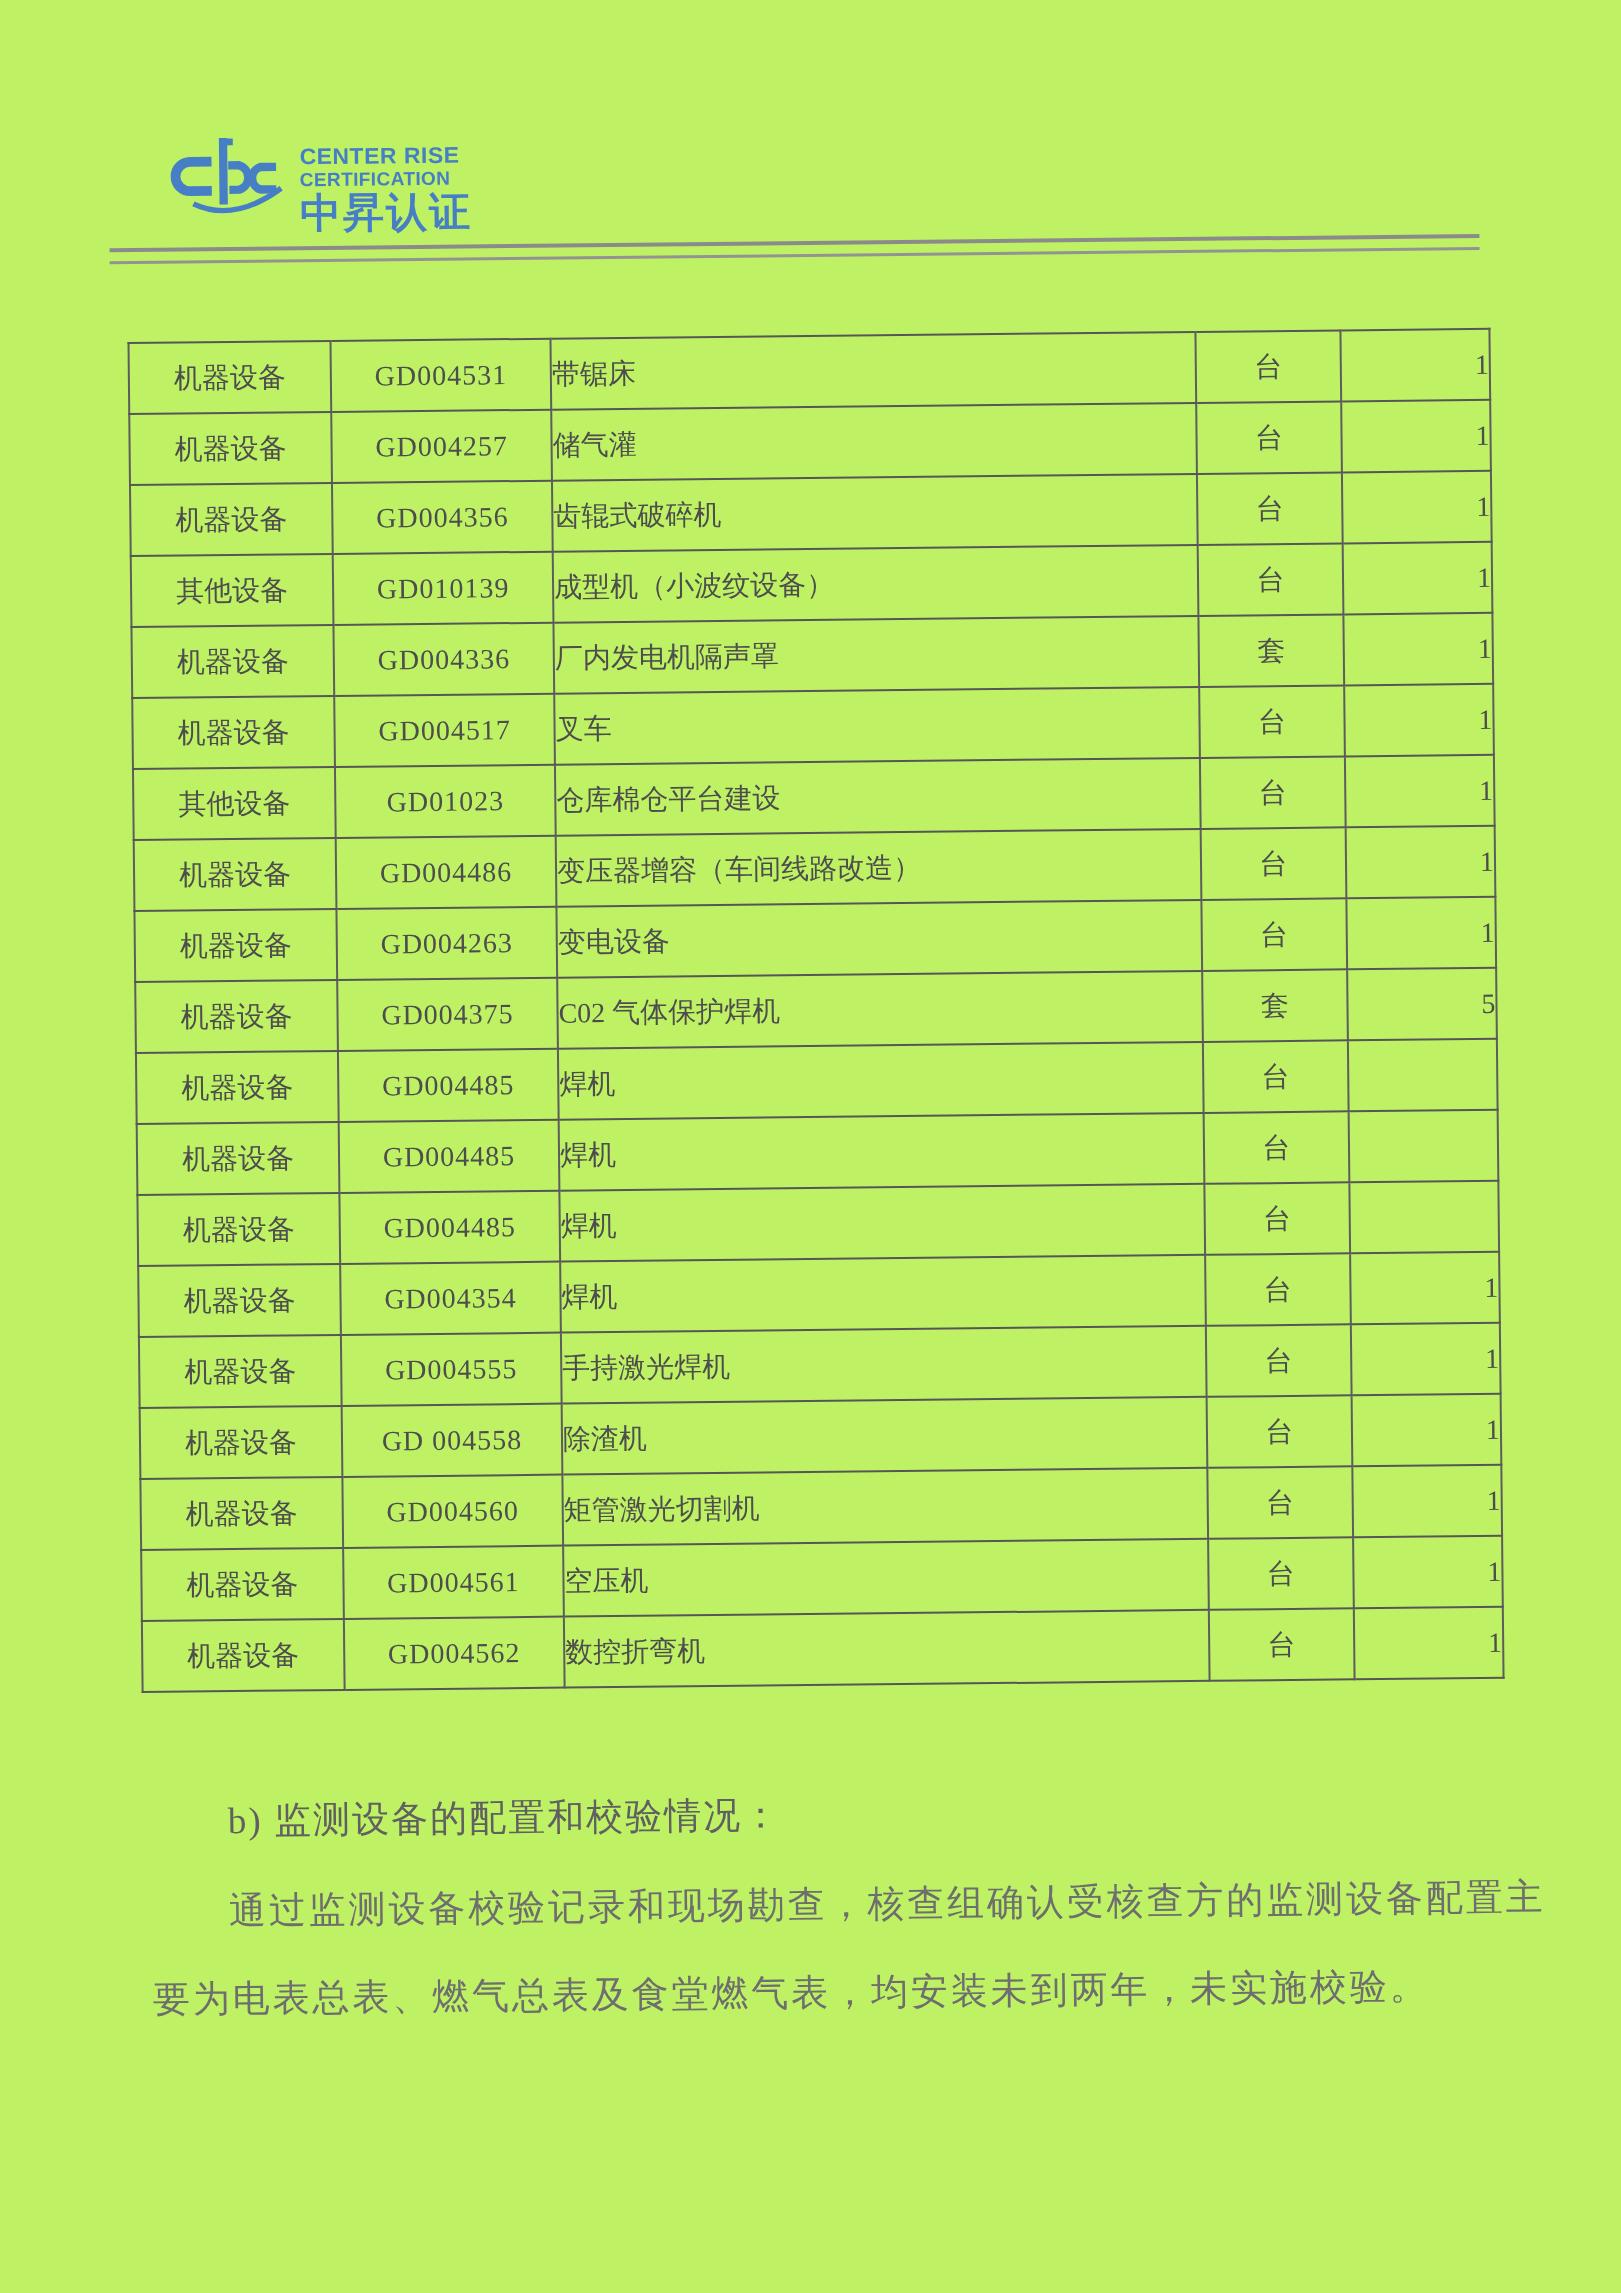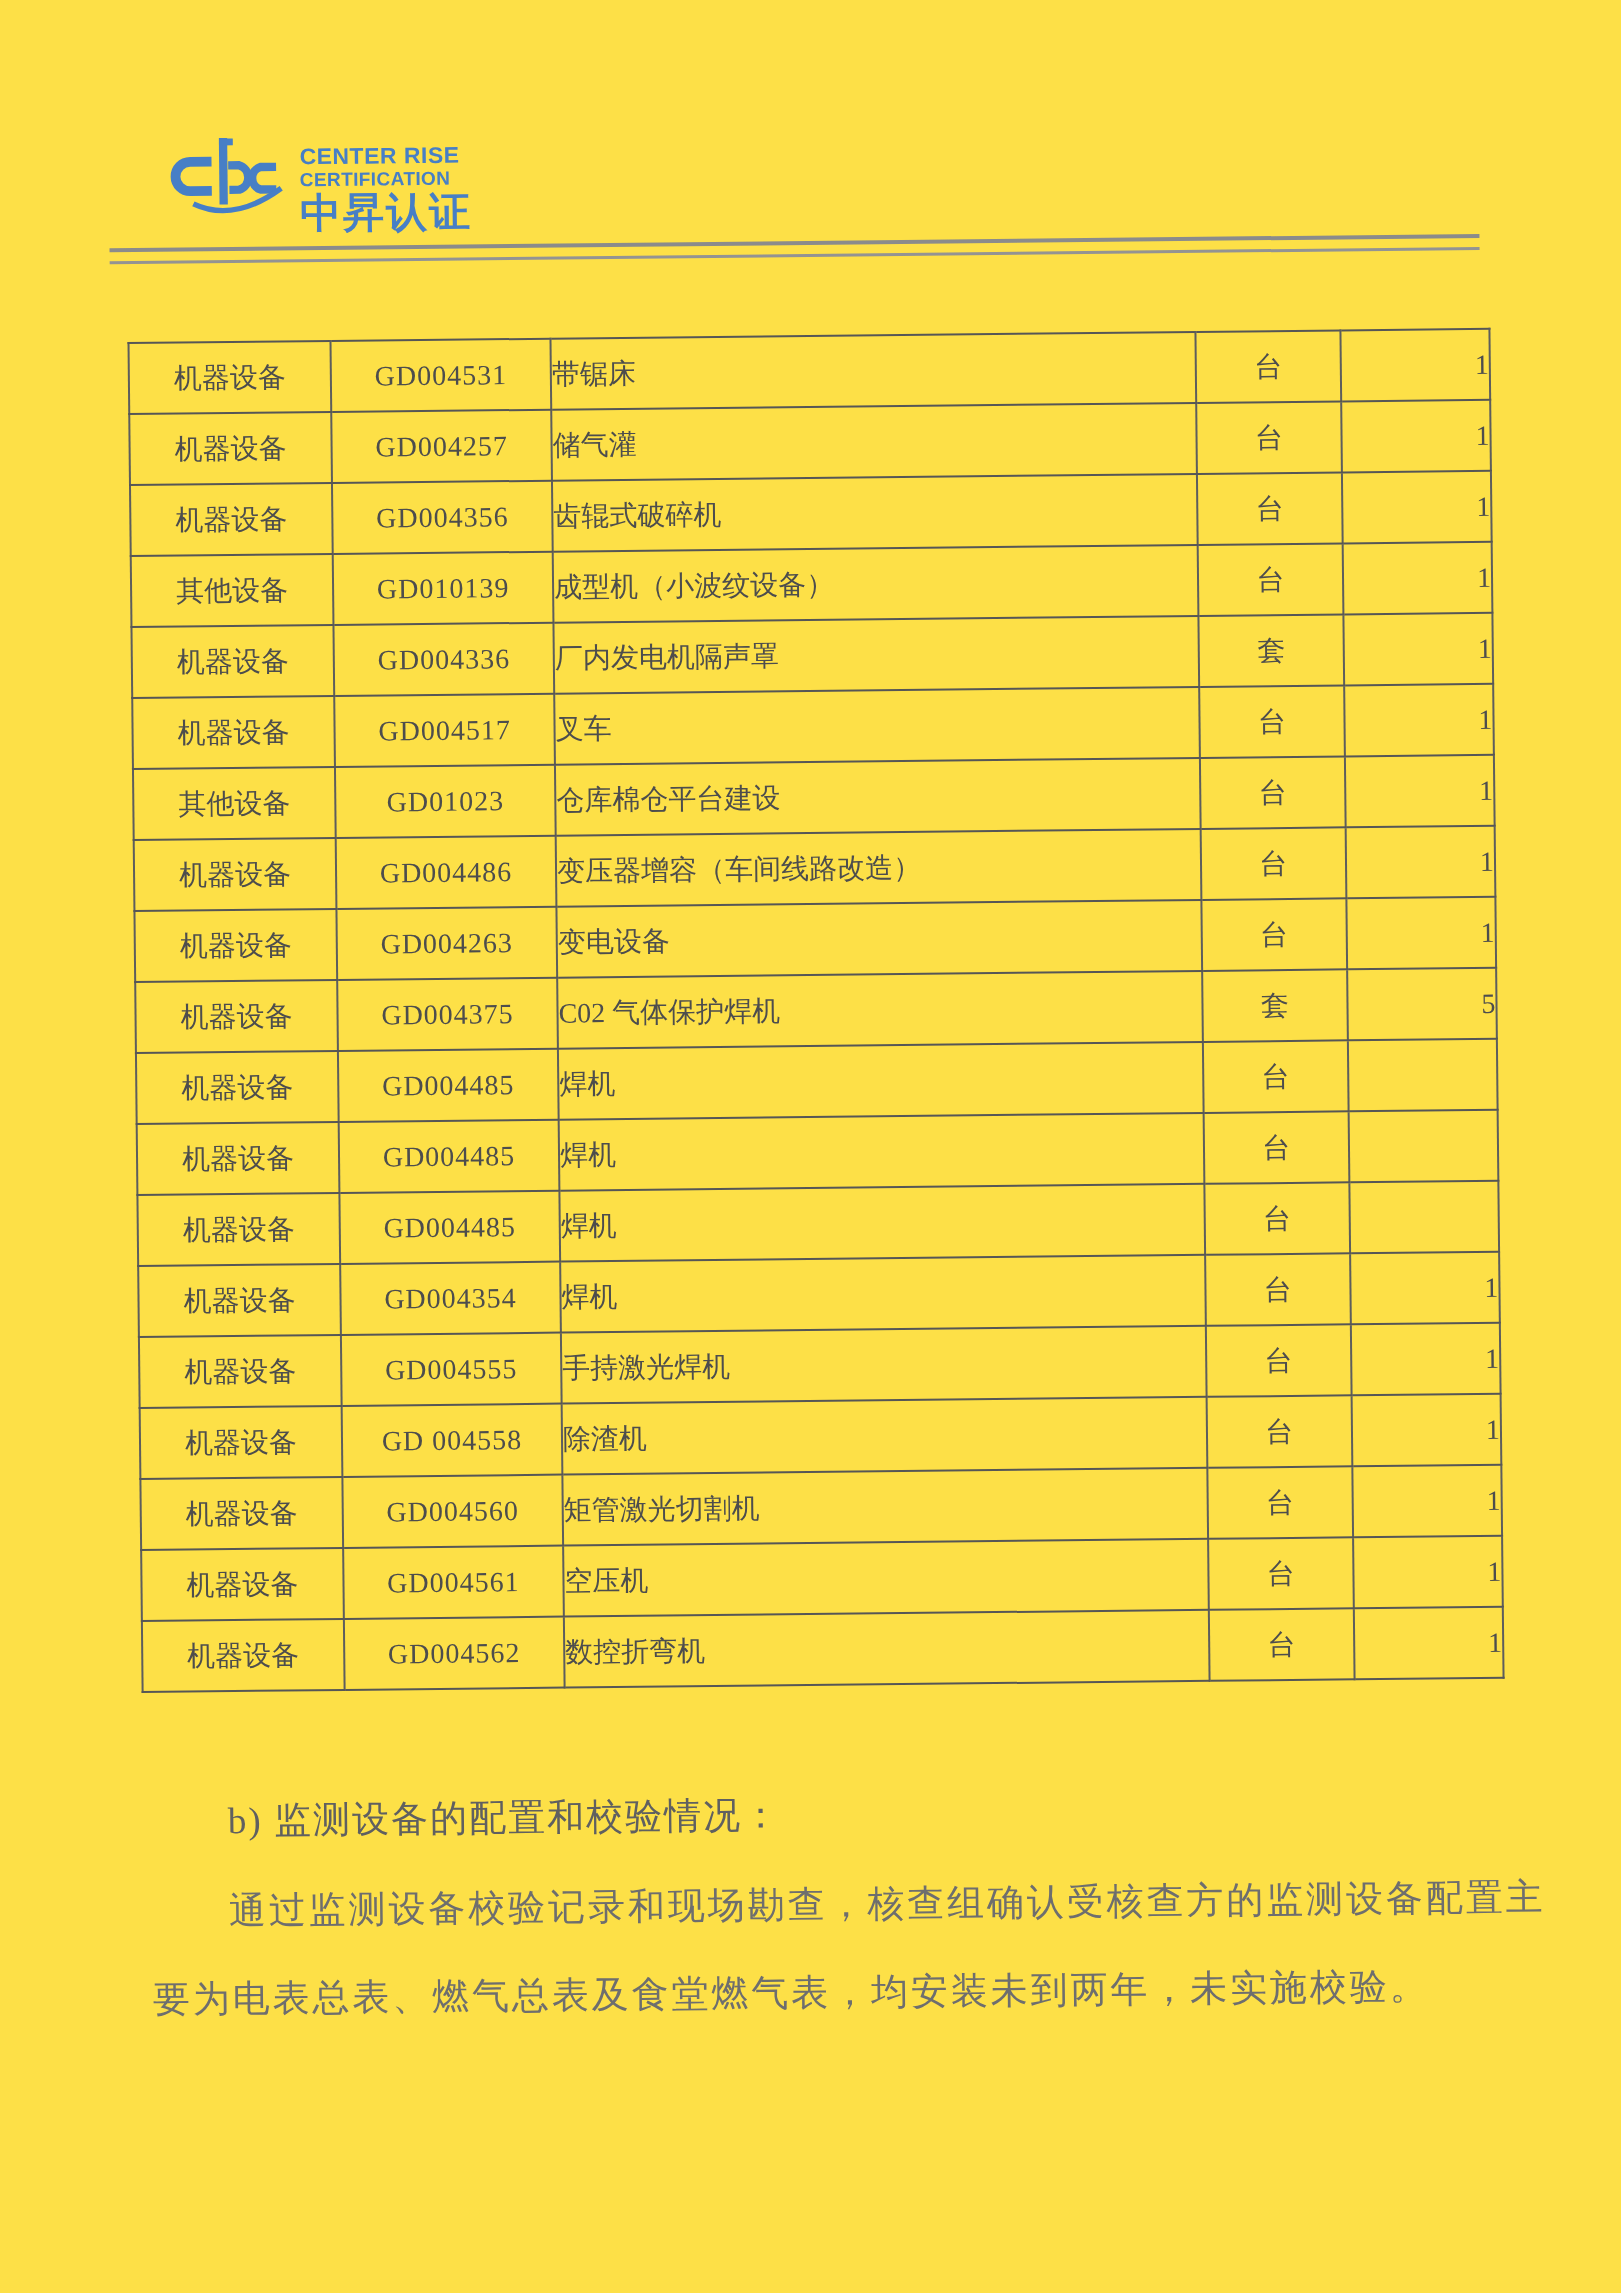--- a/index.html
+++ b/index.html
@@ -3,21 +3,21 @@
 <meta charset="utf-8">
 <style>
   html,body{margin:0;padding:0;}
   body{
     width:1621px;height:2294px;
     background:#ffffff;
     overflow:hidden;
     font-family:"Liberation Serif","DejaVu Serif",serif;
     position:relative;
   }
-  .page{position:absolute;inset:0;background:#fde047;}
+  .page{position:absolute;inset:0;background:#bef264;}
   .tilt{
     position:absolute;inset:0;
     transform:rotate(-0.6deg);
     transform-origin:50% 46%;
   }
   
   .logo{position:absolute;left:174px;top:125px;width:470px;height:108px;}
   .logo-mark{position:absolute;left:0;top:0;width:129px;height:98px;}
   .logo-text{position:absolute;left:135px;top:15.7px;line-height:1;}
   .logo-en1{

